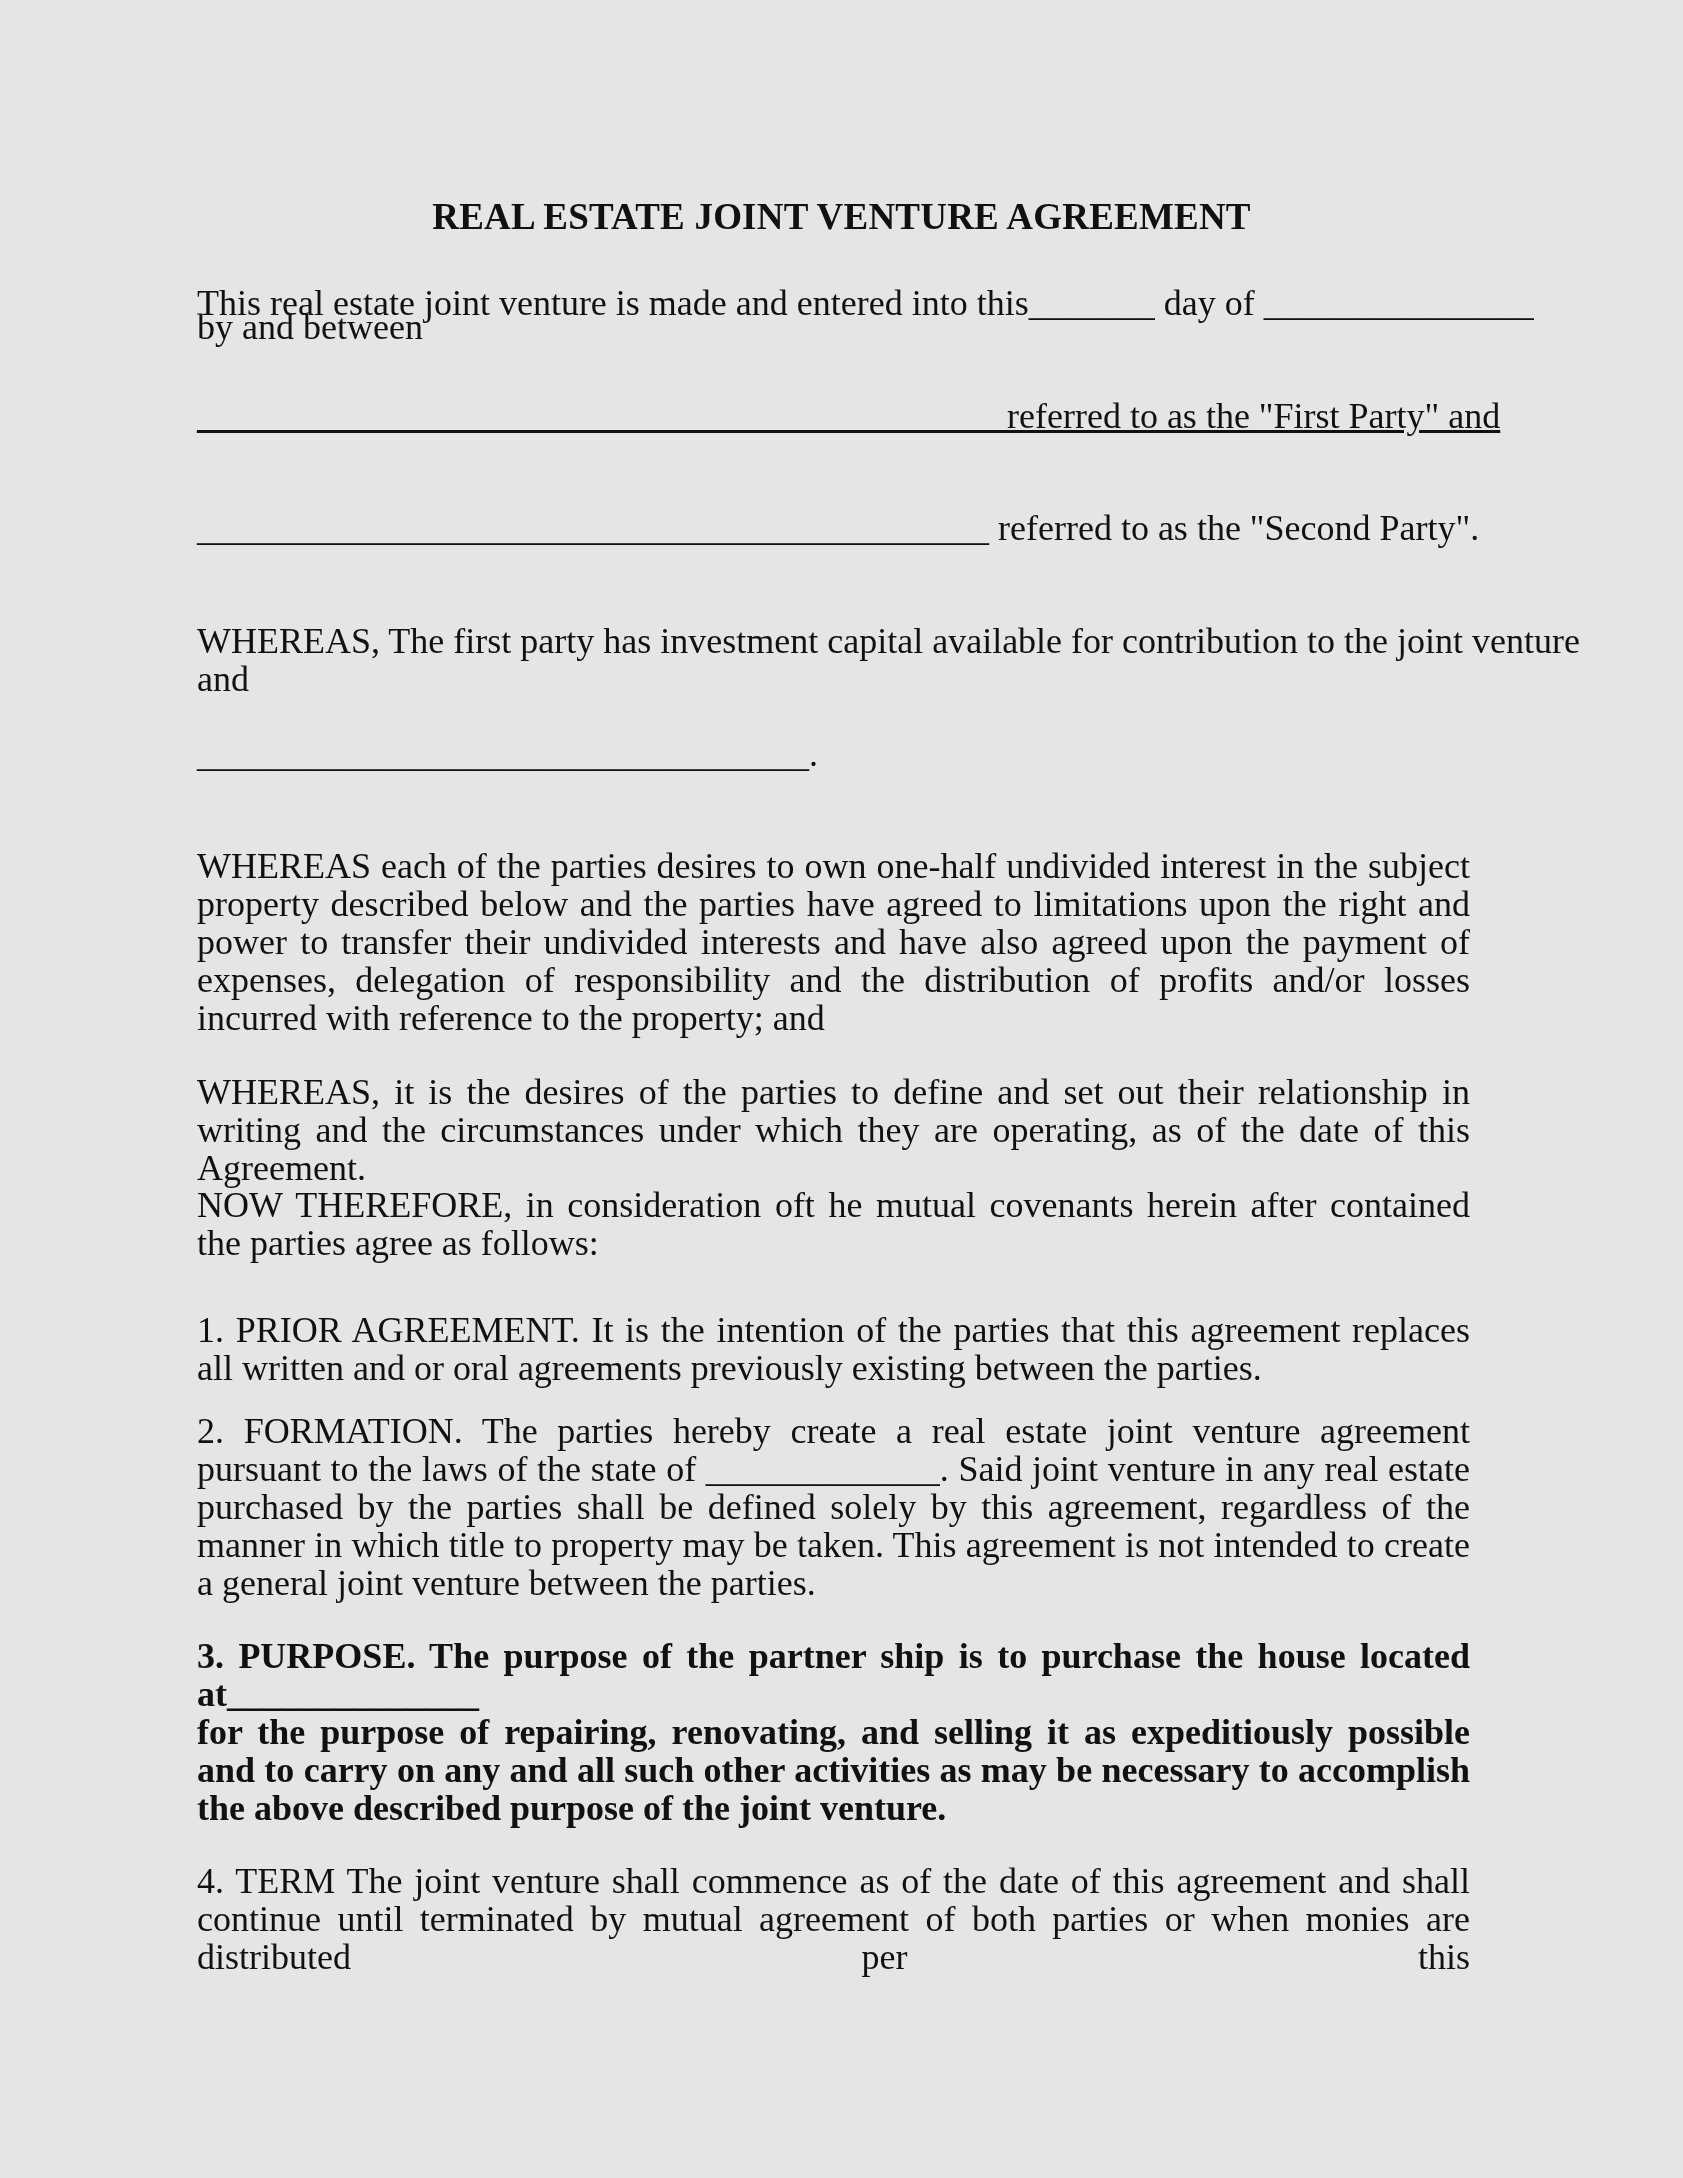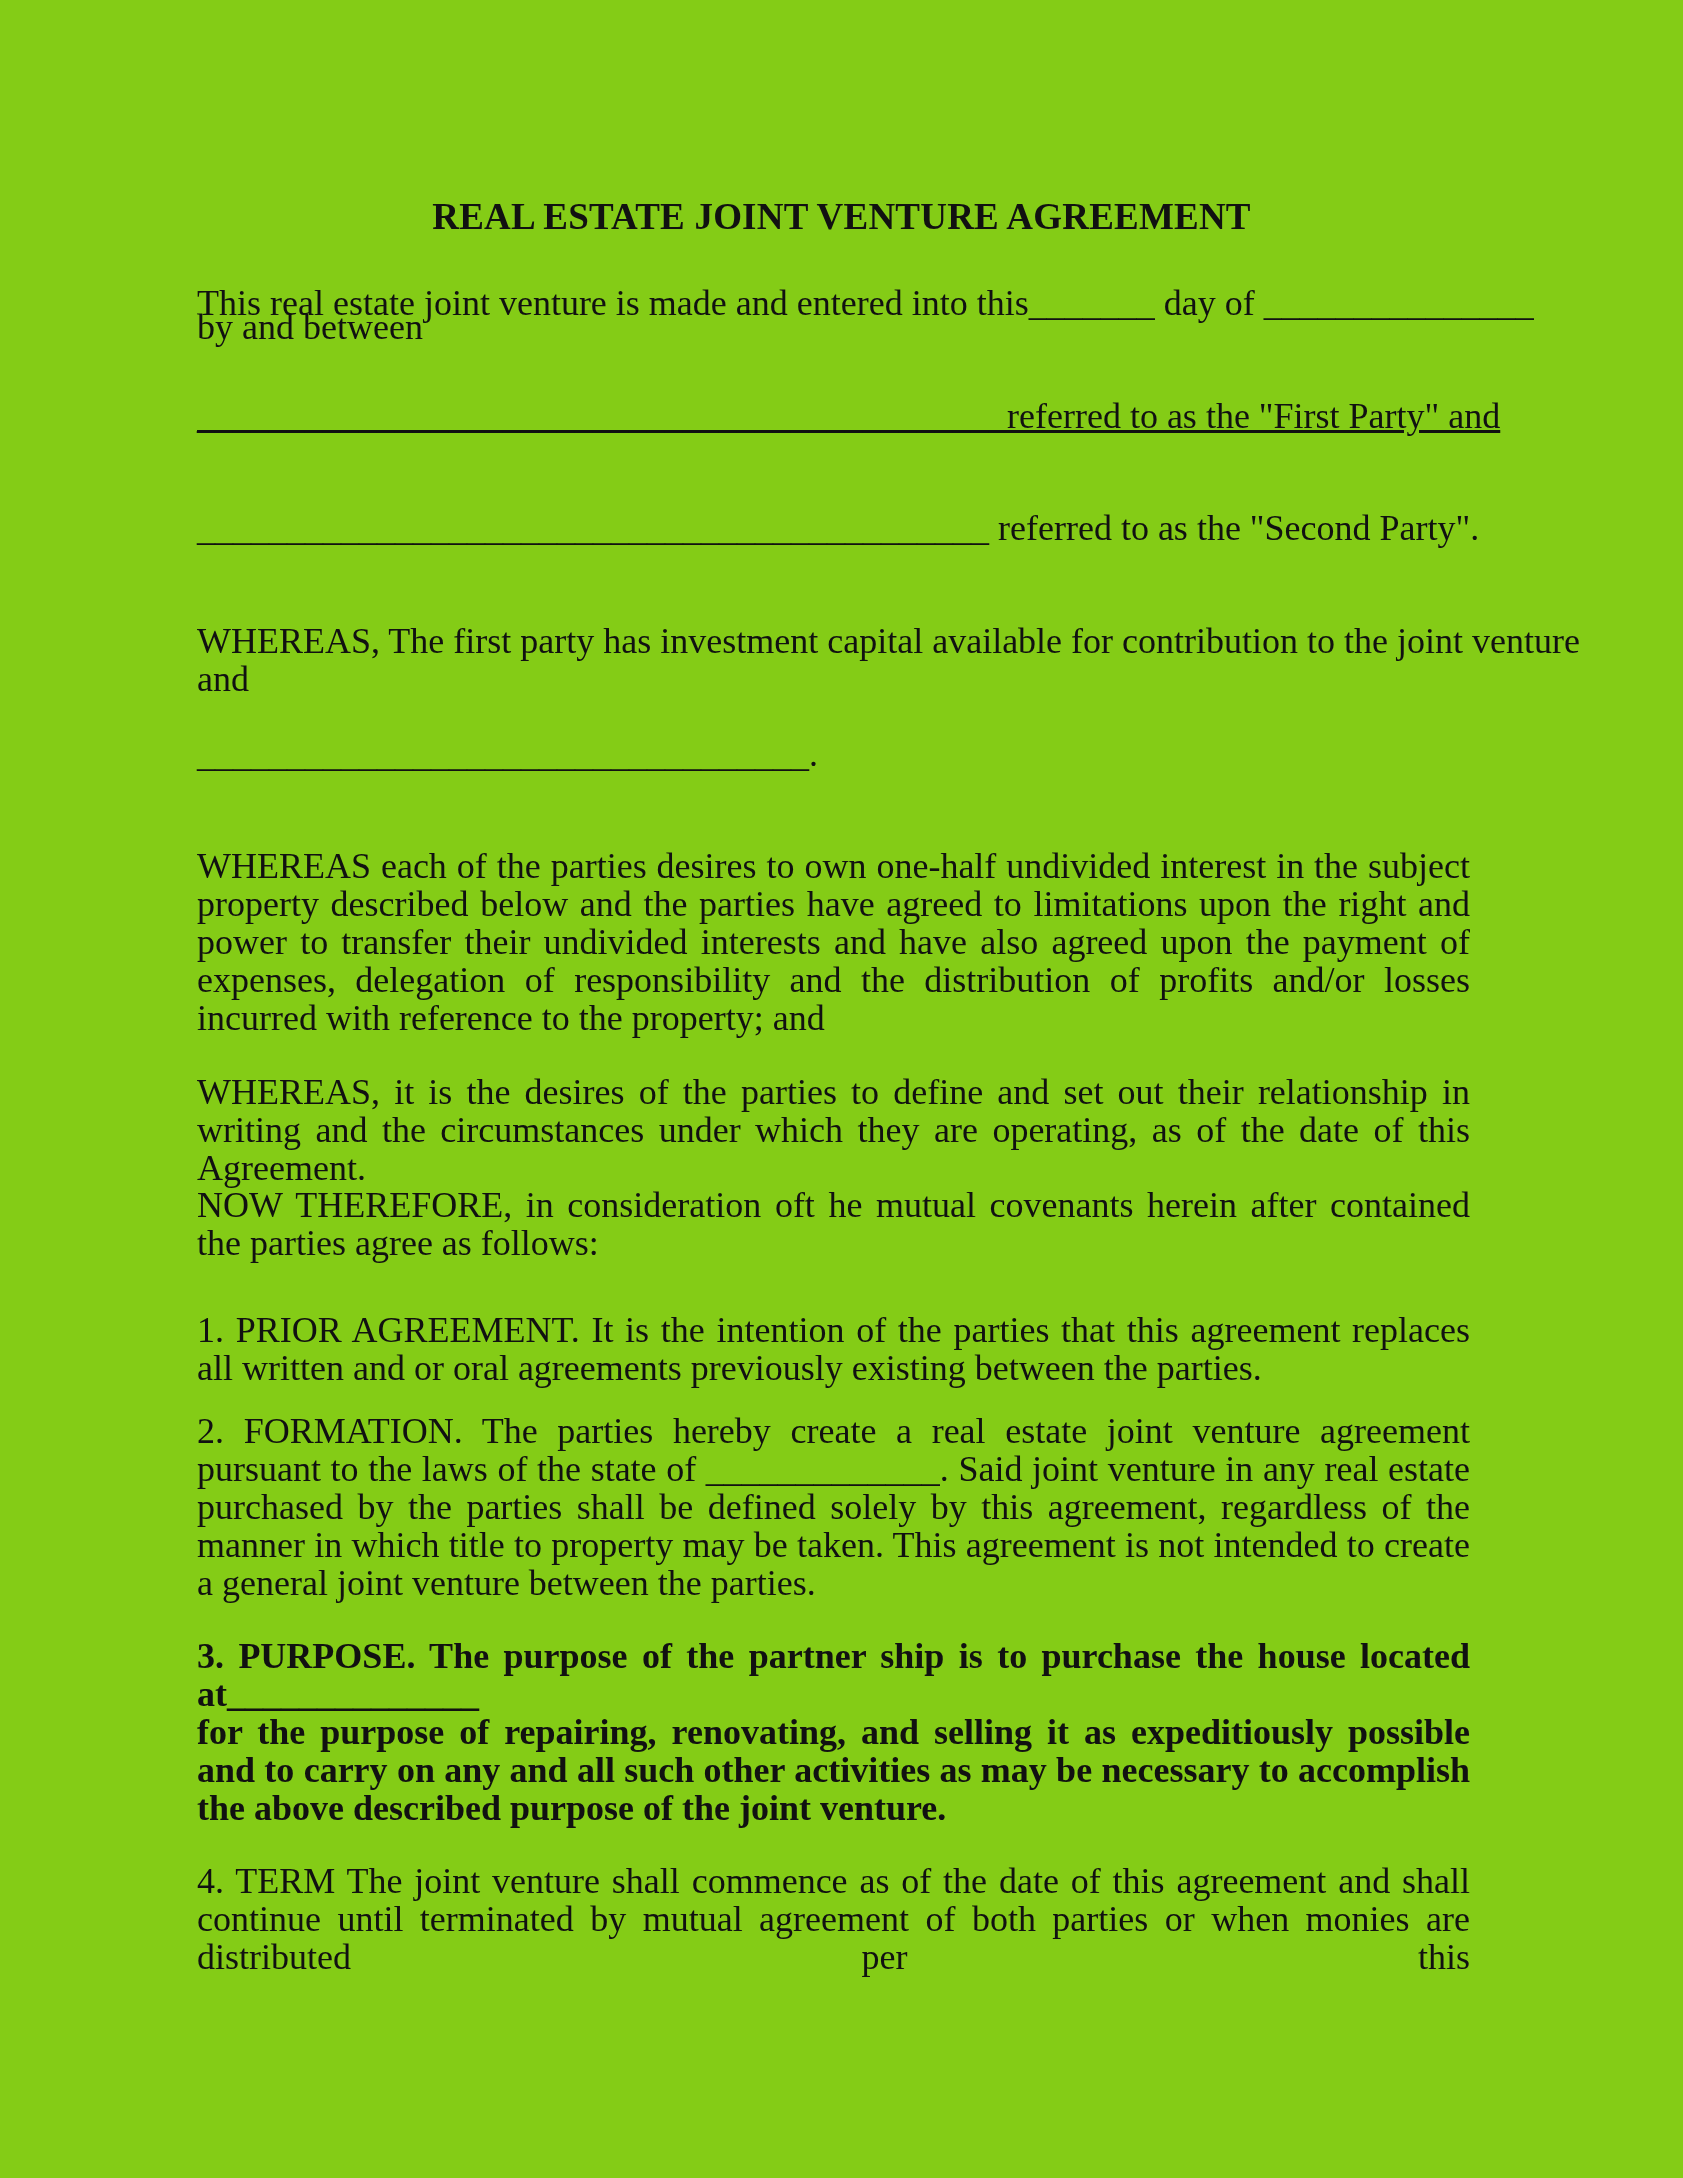--- a/index.html
+++ b/index.html
@@ -1,18 +1,18 @@
 <!DOCTYPE html>
 <html><head>
 <meta charset="utf-8">
 <style>
   html, body { margin: 0; padding: 0; background: #ffffff; }
   body { width: 1683px; height: 2178px; position: relative; overflow: hidden; }
   .page {
-    position: absolute; left: 0; top: 0; width: 1683px; height: 2178px; background: #84cc16;
+    position: absolute; left: 0; top: 0; width: 1683px; height: 2178px; background: #e5e5e5;
     font-family: "Liberation Serif", "DejaVu Serif", serif; color: #111;
   }
   .title {
     position: absolute; left: 0; width: 1683px; top: 194px; text-align: center;
     font-weight: bold; font-size: 37px; line-height: 46px; letter-spacing: 0.2px;
   }
   .blk {
     position: absolute; left: 197px; width: 1273px;
     font-size: 36px; line-height: 38px;
   }

